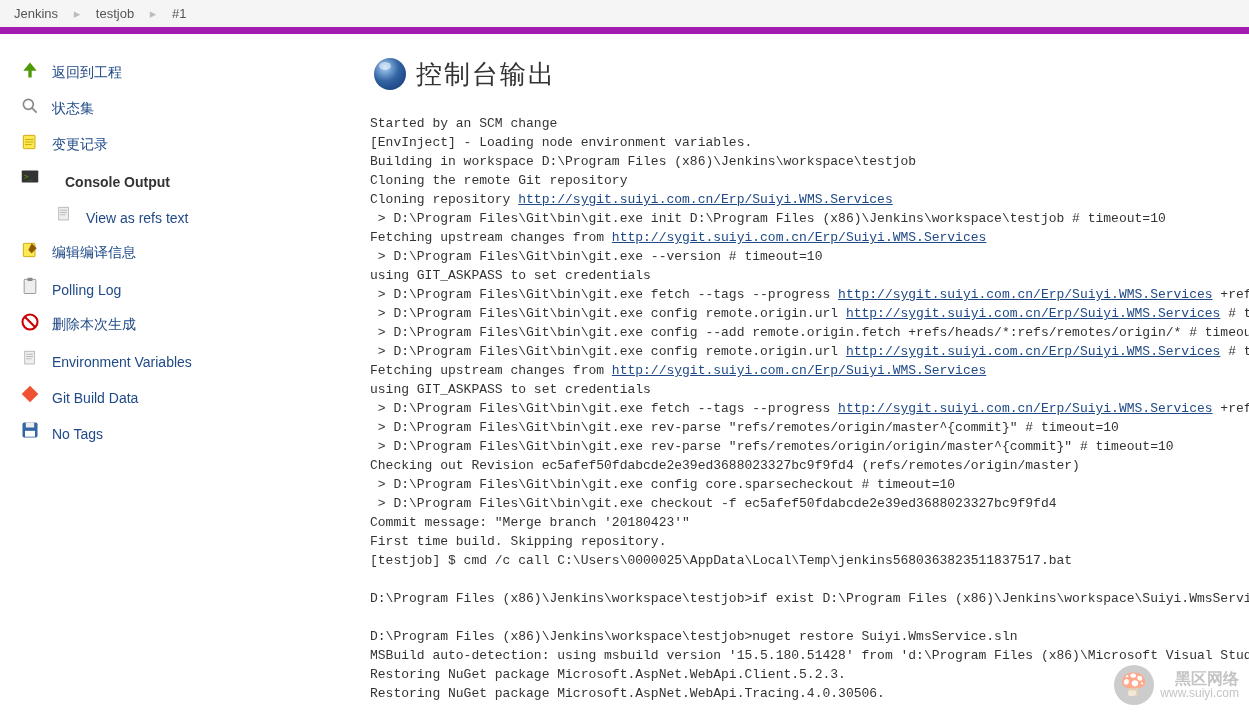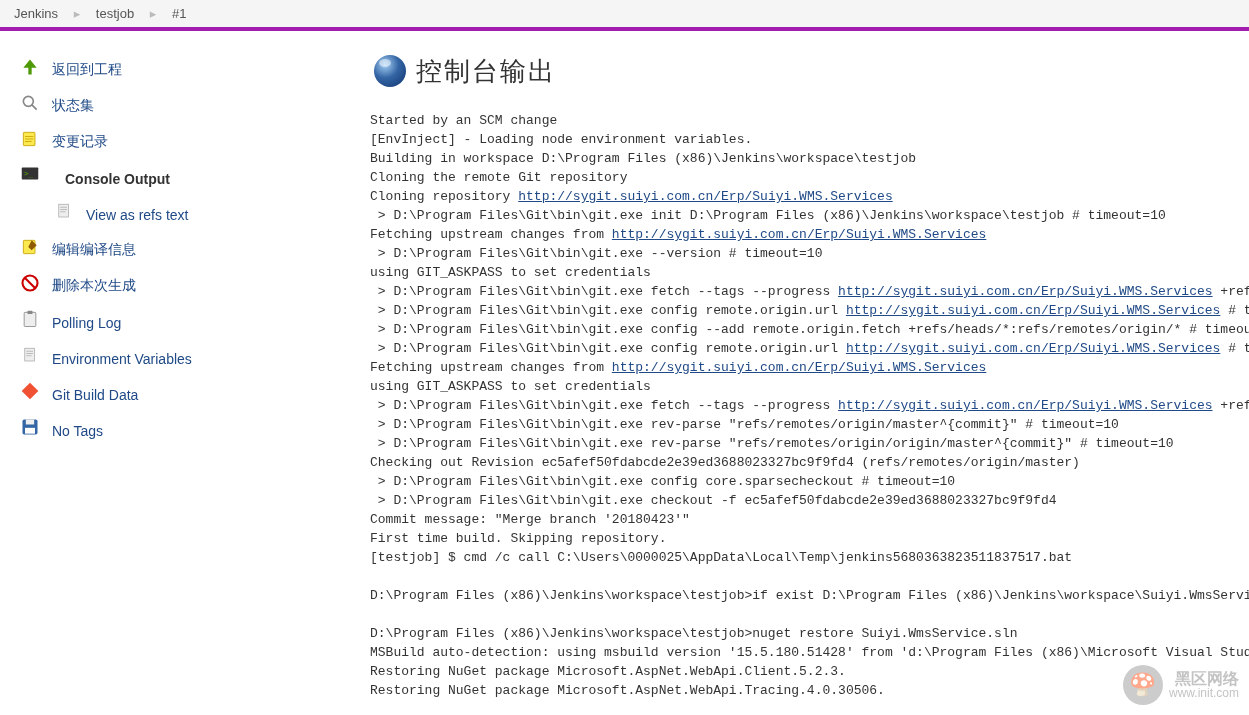--- a/index.html
+++ b/index.html
@@ -1,17 +1,17 @@
 <!DOCTYPE html>
 <html><head>
   <meta charset="utf-8">
   <style>
     * { box-sizing: border-box; margin: 0; padding: 0; }
     body { font-family: Arial, Helvetica, sans-serif; font-size: 13px; color: #333; background: #fff; width: 1249px; }
-    .breadcrumb { background: #f5f5f5; border-bottom: 4px solid #a21caf; padding: 6px 14px; font-size: 13px; color: #555; }
+    .breadcrumb { background: #f5f5f5; border-bottom: 7px solid #a21caf; padding: 6px 14px; font-size: 13px; color: #555; }
     .breadcrumb a { color: #555; text-decoration: none; }
     .breadcrumb .sep { margin: 0 12px; color: #bbb; }
     .container { display: flex; }
     .sidebar { width: 360px; padding: 18px 0 0 8px; flex-shrink: 0; }
     .sidebar-item { display: flex; align-items: flex-end; padding: 6px 0 6px 10px; cursor: pointer; }
     .sidebar-item .icon { width: 24px; height: 24px; display: flex; align-items: center; justify-content: center; margin-right: 10px; flex-shrink: 0; }
     .sidebar-item .label { color: #204a87; font-size: 14px; }
     .sidebar-item.active .label { font-weight: bold; color: #333; margin-left: 13px; }
     .sidebar-sub { padding-left: 44px; }
     .main { flex: 1; padding: 20px 0 0 10px; overflow: hidden; }
@@ -98,35 +98,35 @@
             <rect x="4" y="4" width="14" height="16" rx="1" fill="#fce94f" stroke="#c4a000"></rect>
             <path d="M14 4 L20 10 L14 16 L10 12 Z" fill="#8f5902"></path>
           </svg>
       </span>
       <span class="label">编辑编译信息</span>
     </div>
 
     <div class="sidebar-item">
       <span class="icon">
         <svg viewBox="0 0 24 24" width="20" height="20">
+            <rect x="5" y="4" width="14" height="17" rx="1" fill="#eee" stroke="#888"></rect>
+            <rect x="9" y="2" width="6" height="4" rx="1" fill="#888"></rect>
+          </svg>
+      </span>
+      <span class="label">Polling Log</span>
+    </div>
+
+    <div class="sidebar-item">
+      <span class="icon">
+        <svg viewBox="0 0 24 24" width="20" height="20">
             <circle cx="12" cy="12" r="9" fill="none" stroke="#cc0000" stroke-width="2.5"></circle>
             <line x1="6" y1="6" x2="18" y2="18" stroke="#cc0000" stroke-width="2.5"></line>
           </svg>
       </span>
       <span class="label">删除本次生成</span>
-    </div>
-
-    <div class="sidebar-item">
-      <span class="icon">
-        <svg viewBox="0 0 24 24" width="20" height="20">
-            <rect x="5" y="4" width="14" height="17" rx="1" fill="#eee" stroke="#888"></rect>
-            <rect x="9" y="2" width="6" height="4" rx="1" fill="#888"></rect>
-          </svg>
-      </span>
-      <span class="label">Polling Log</span>
     </div>
 
     <div class="sidebar-item">
       <span class="icon">
         <svg viewBox="0 0 24 24" width="18" height="18">
             <rect x="5" y="3" width="13" height="17" fill="#eee" stroke="#aaa"></rect>
             <line x1="7" y1="7" x2="16" y2="7" stroke="#aaa"></line>
             <line x1="7" y1="10" x2="16" y2="10" stroke="#aaa"></line>
             <line x1="7" y1="13" x2="14" y2="13" stroke="#aaa"></line>
           </svg>
@@ -204,15 +204,15 @@
 <span>MSBuild auto-detection: using msbuild version '15.5.180.51428' from 'd:\Program Files (x86)\Microsoft Visual Studio\2017\Enterprise\MSBuild\15.0\Bin'</span>
 <span>Restoring NuGet package Microsoft.AspNet.WebApi.Client.5.2.3.</span>
 <span>Restoring NuGet package Microsoft.AspNet.WebApi.Tracing.4.0.30506.</span></pre>
   </div>
 </div>
 
 <div class="watermark">
   <span class="wm-icon">🍄</span>
   <div class="wm-text">
     <div class="l1">黑区网络</div>
-    <div>www.init.com</div>
+    <div>www.suiyi.com</div>
   </div>
 </div>
 
 </body></html>

